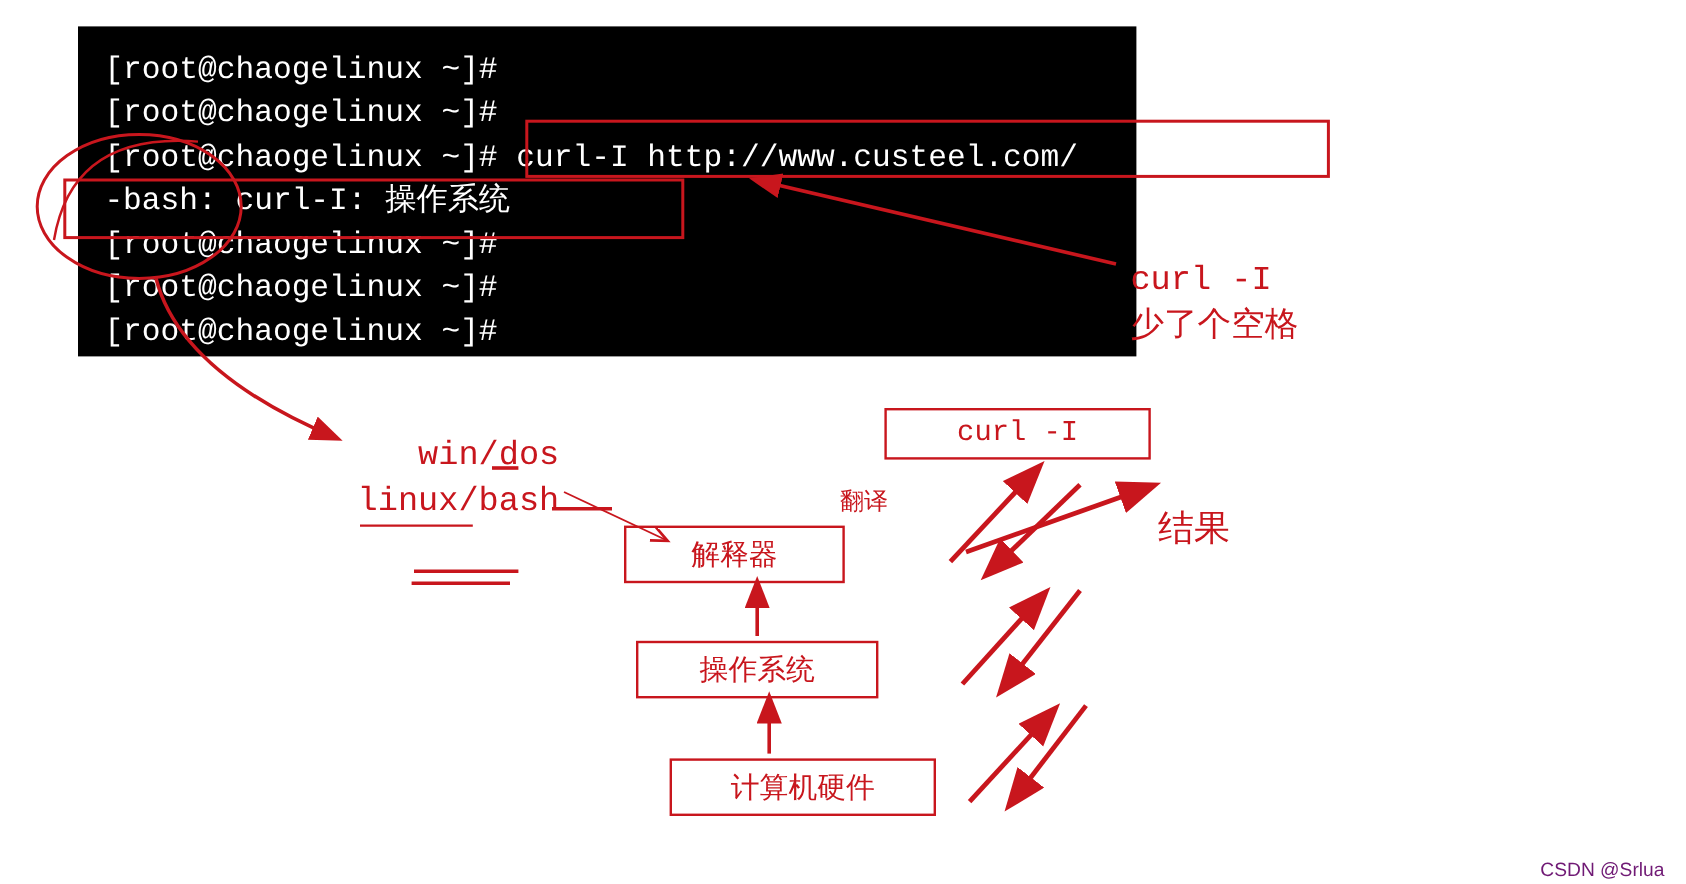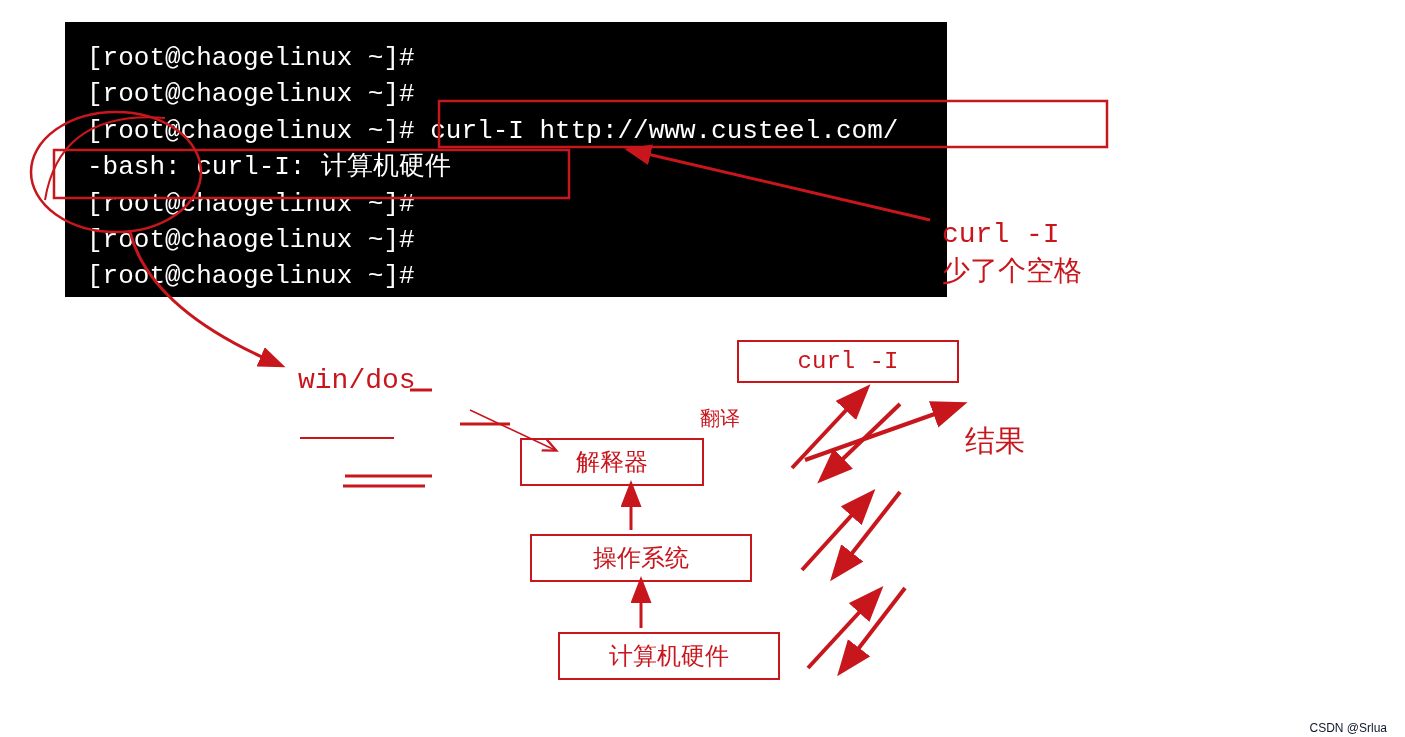--- a/index.html
+++ b/index.html
@@ -47,50 +47,53 @@
       width: 1405px;
       height: 737px;
       pointer-events: none;
     }
     .os-list { position: absolute; }
     .os-row { display: flex; align-items: center; justify-content: flex-end; }
     .watermark {
       position: absolute;
       right: 18px;
       bottom: 2px;
-      color: #0f172a;
-      font-size: 12px;
+      color: #701a75;
+      font-size: 16px;
       font-family: Arial, sans-serif;
     }
   </style>
 </head>
 <body>
 
 <div class="terminal"><span>[root@chaogelinux ~]#</span>
 <span>[root@chaogelinux ~]#</span>
 <span>[root@chaogelinux ~]# curl-I http://www.custeel.com/</span>
-<span>-bash: curl-I: 计算机硬件</span>
+<span>-bash: curl-I: 操作系统</span>
 <span>[root@chaogelinux ~]#</span>
 <span>[root@chaogelinux ~]#</span>
 <span>[root@chaogelinux ~]#</span></div>
 
 <div class="annotation" style="position:absolute; left:942px; top:216px;">
   <div>curl -I</div>
   <div>少了个空格</div>
 </div>
 
 <div class="os-list annotation" style="left:298px; top:362px;">
   <div class="os-row">
       <span>win/dos</span>
     </div>
+  <div class="os-row">
+      <span>linux/bash</span>
+    </div>
 </div>
 
 <div class="diagram-box" style="left:737px; top:340px; width:222px;">curl -I</div>
 <div class="diagram-box" style="left:520px; top:438px; width:184px;">解释器</div>
-<div class="diagram-box" style="left:530px; top:534px; width:222px;">操作系统</div>
+<div class="diagram-box" style="left:530px; top:534px; width:202px;">操作系统</div>
 <div class="diagram-box" style="left:535px; top:632px; width:222px;margin-left:23px;">计算机硬件</div>
 
 <div class="annotation" style="position:absolute; left:700px; top:406px; font-size:20px;">翻译</div>
 <div class="annotation" style="position:absolute; left:965px; top:390px; font-size:30px;margin-top:33px;">结果</div>
 
 <div class="watermark">CSDN @Srlua</div>
 
 <svg class="overlay" viewBox="0 0 1405 737">
   <defs>
     <marker id="arrowhead" markerWidth="10" markerHeight="10" refX="7" refY="3.5" orient="auto">

